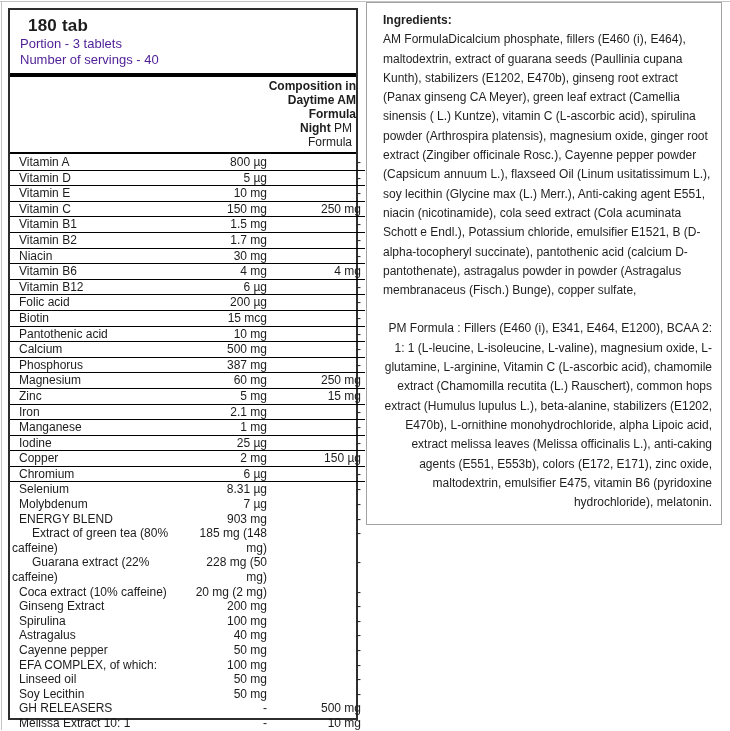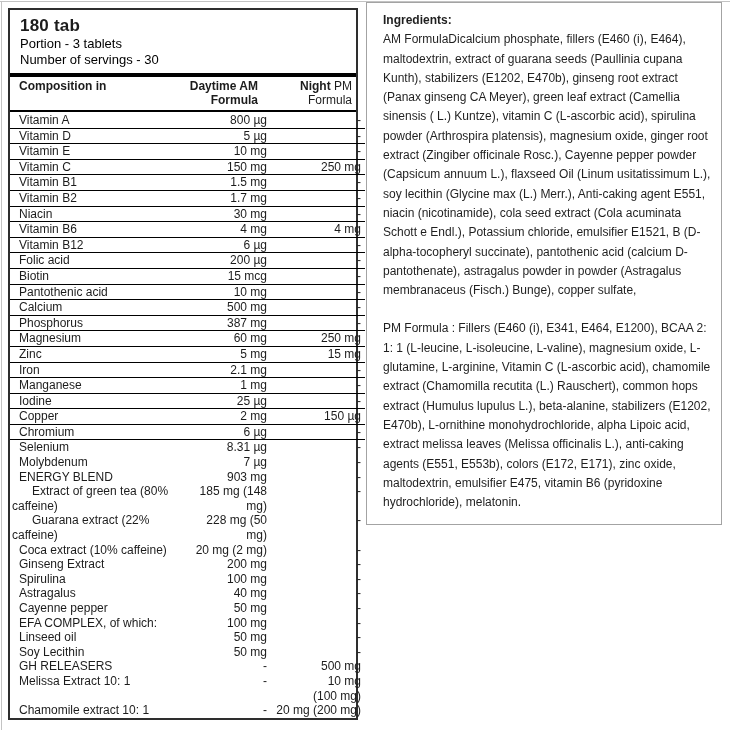--- a/index.html
+++ b/index.html
@@ -10,28 +10,28 @@
   }
   .page-edge-top{position:absolute;left:0;top:1px;width:730px;height:1px;background:#c3c3c3;}
   .page-edge-left{position:absolute;left:1px;top:1px;width:1px;height:729px;background:#c3c3c3;}
 
   
   .facts{
     position:absolute;left:8px;top:8px;width:346px;height:708px;
     border:2px solid #2e2e2e;background:#fff;box-sizing:content-box;
   }
   .facts-head{padding:6px 10px 2px 10px;}
-  .facts-size{font-size:17px;font-weight:bold;line-height:20px;letter-spacing:.2px;}
-  .facts-sub{font-size:13px;line-height:16px;color:#000000;}
+  .facts-size{font-size:17px;font-weight:bold;line-height:20px;letter-spacing:.2px;margin-left:8px;}
+  .facts-sub{font-size:13px;line-height:16px;color:#4c1d95;}
   .black-bar{height:4px;background:#000;margin-top:3px;}
 
   .tbl-header{
-    display:flex;align-items:flex-start;
+    display:flex;align-items:flex-end;
     border-bottom:2px solid #000;
-    padding:2px 0 3px 0;font-size:12px;line-height:14px;
+    padding:2px 0 3px 0;font-size:12px;line-height:14px;flex-direction:column;
   }
   .tbl-header .h1{flex:1;padding-left:9px;font-weight:bold;}
   .tbl-header .h2{width:128px;text-align:right;font-weight:bold;white-space:pre-line;}
   .tbl-header .h3{width:94px;padding-right:4px;text-align:right;white-space:pre-line;}
   .tbl-header .h3 .bold{font-weight:bold;}
 
   table.comp{border-collapse:collapse;width:346px;table-layout:fixed;margin-top:1px;}
   table.comp td{
     font-size:12px;line-height:14.6px;padding:0;vertical-align:top;
     white-space:pre-line;color:#1c1c1c;
@@ -44,34 +44,34 @@
 
   
   .ingredients{
     position:absolute;left:366px;top:2px;width:329px;
     border:1px solid #a3a3a3;background:#fff;
     padding:8px 9px 12px 16px;
     font-size:12px;line-height:19.3px;color:#1f1f1f;
   }
   .ing-title{font-weight:bold;}
   .ing-par{margin:0;}
-  .ing-par + .ing-par{margin-top:19px;}
+  .ing-par + .ing-par{margin-top:19px;text-align:right;}
   .ing-lead{font-weight:normal;}
 </style>
 </head>
 <body>
 
 <div class="page-edge-top"></div>
 <div class="page-edge-left"></div>
 
 <div class="facts">
   <div class="facts-head">
     <div class="facts-size">180 tab</div>
     <div class="facts-sub">Portion - 3 tablets</div>
-    <div class="facts-sub">Number of servings - 30</div>
+    <div class="facts-sub">Number of servings - 40</div>
   </div>
 
   <div class="black-bar"></div>
 
   <div class="tbl-header">
     <div class="h1">Composition in</div>
     <div class="h2">Daytime AM
 Formula</div>
     <div class="h3"><span class="bold">Night</span><span> PM
 Formula</span></div>

